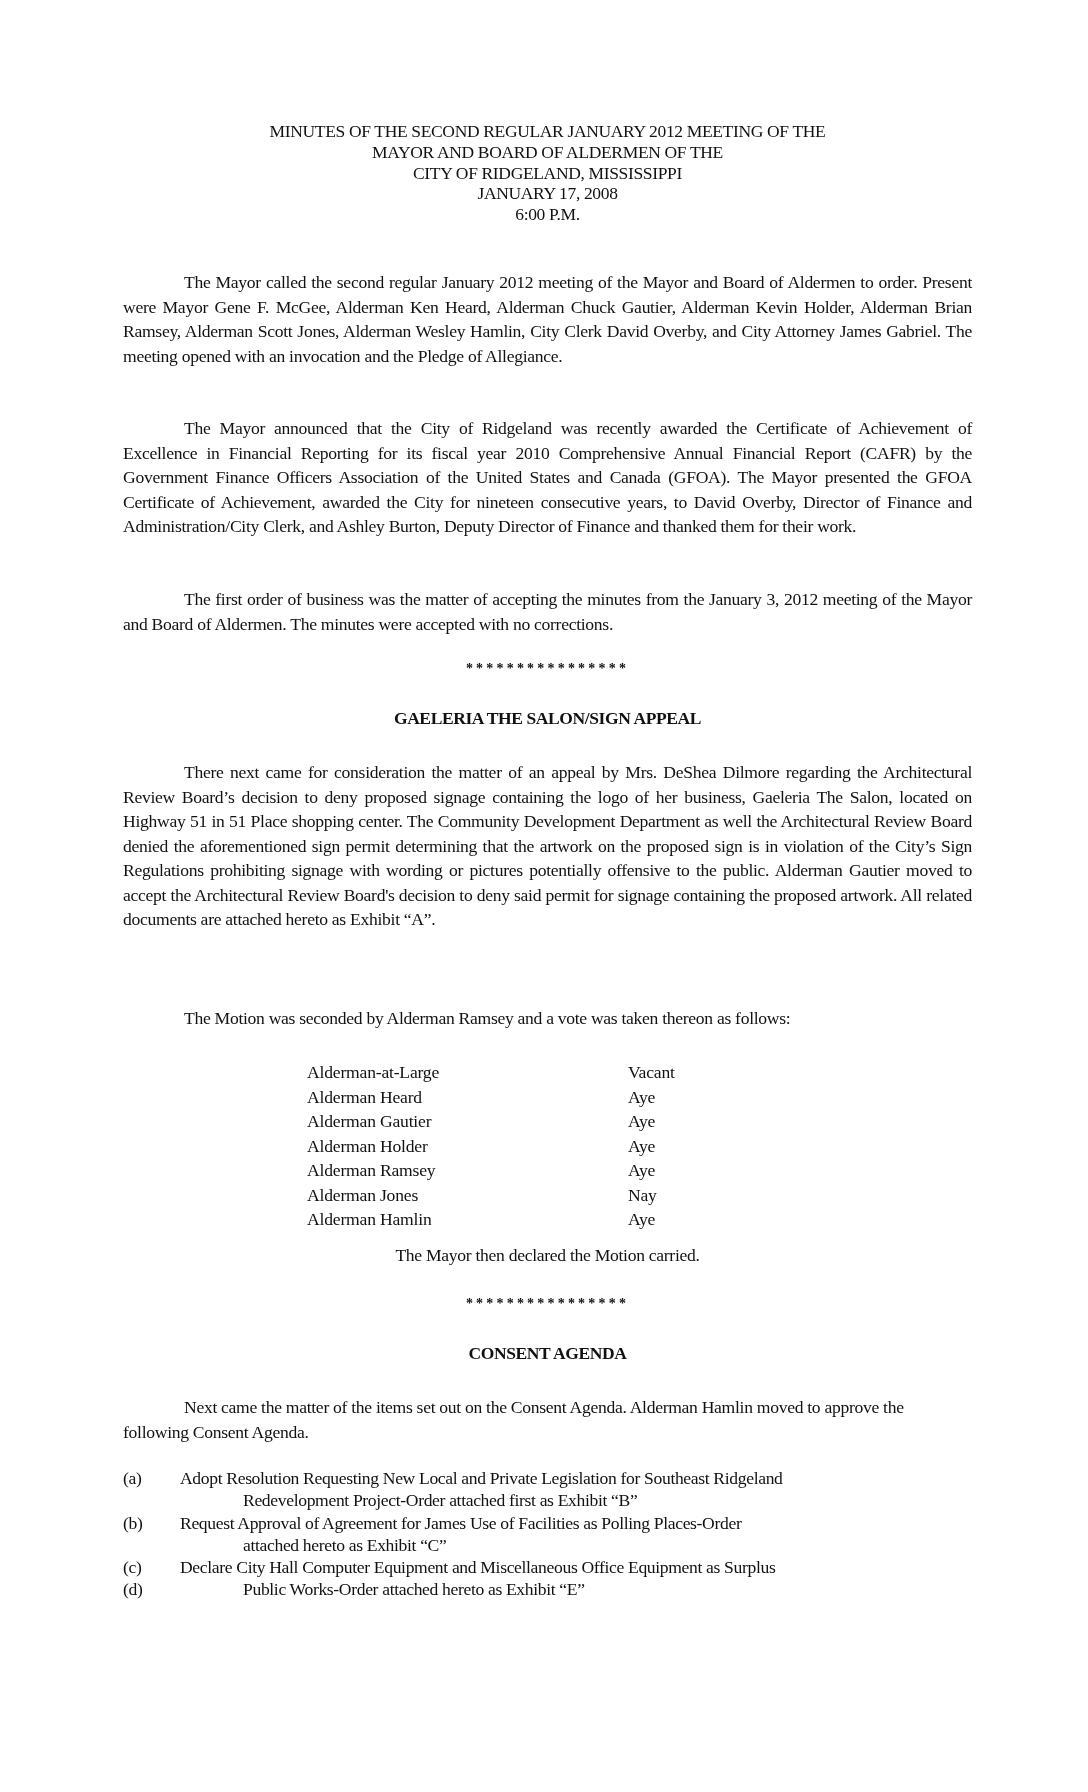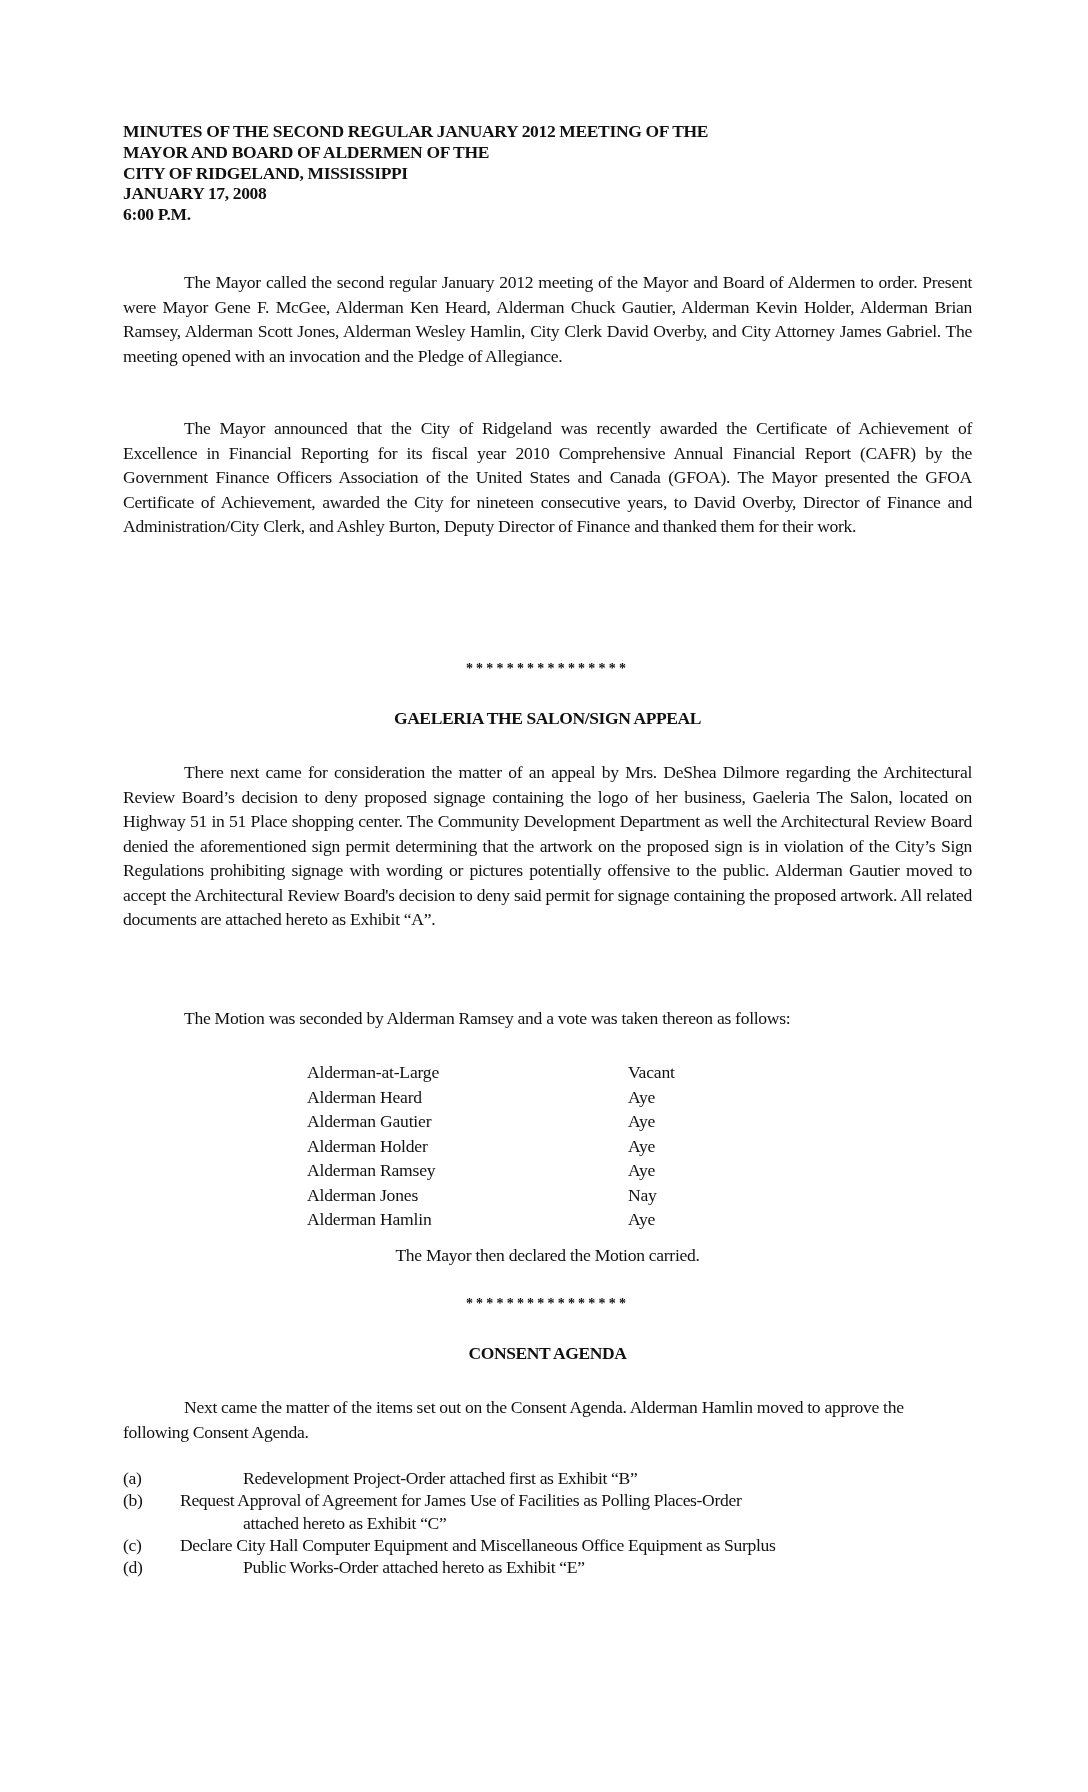--- a/index.html
+++ b/index.html
@@ -3,21 +3,21 @@
 <meta charset="utf-8">
 <style>
   html, body { margin: 0; padding: 0; background: #ffffff; }
   body {
     width: 1088px; height: 1792px; position: relative; overflow: hidden;
     font-family: "Liberation Serif", serif; color: #111111;
   }
   .page { position: absolute; left: 0; top: 0; width: 1088px; height: 1792px; }
   .title-block {
     position: absolute; left: 123px; width: 849px; top: 121px;
-    text-align: left; font-weight: bold; font-size: 17.5px; line-height: 20.8px;
+    text-align: center; font-weight: normal; font-size: 17.5px; line-height: 20.8px;
     letter-spacing: -0.35px;
   }
   .title-block div { white-space: nowrap; }
   .para {
     position: absolute; left: 123px; width: 849px;
     font-size: 17.6px; line-height: 24.5px; text-align: justify;
     letter-spacing: -0.3px; word-spacing: 0px;
   }
   .para.indent { text-indent: 61px; }
   .para.noalign { text-align: left; }
@@ -49,20 +49,21 @@
     <div>MAYOR AND BOARD OF ALDERMEN OF THE</div>
     <div>CITY OF RIDGELAND, MISSISSIPPI</div>
     <div>JANUARY 17, 2008</div>
     <div>6:00 P.M.</div>
   </div>
 
   <p class="para indent" style="top:270px;margin:0;">The Mayor called the second regular January 2012 meeting of the Mayor and Board of Aldermen to order.  Present were Mayor Gene F. McGee, Alderman Ken Heard, Alderman Chuck Gautier, Alderman Kevin Holder, Alderman Brian Ramsey, Alderman Scott Jones, Alderman Wesley Hamlin, City Clerk David Overby, and City Attorney James Gabriel.  The meeting opened with an invocation and the Pledge of Allegiance.</p>
 
   <p class="para indent" style="top:416px;margin:0;">The Mayor announced that the City of Ridgeland was recently awarded the Certificate of Achievement of Excellence in Financial Reporting for its fiscal year 2010 Comprehensive Annual Financial Report (CAFR) by the Government Finance Officers Association of the United States and Canada (GFOA).  The Mayor presented the GFOA Certificate of Achievement, awarded the City for nineteen consecutive years, to David Overby, Director of Finance and Administration/City Clerk, and Ashley Burton, Deputy Director of Finance and thanked them for their work.</p>
 
+  <p class="para indent" style="top:587px;margin:0;">The first order of business was the matter of accepting the minutes from the January 3, 2012 meeting of the Mayor and Board of Aldermen. The minutes were accepted with no corrections.</p>
 
   <div class="stars" style="top:659px;">****************</div>
 
   <div class="heading" style="top:707px;">GAELERIA THE SALON/SIGN APPEAL</div>
 
   <p class="para indent" style="top:760px;margin:0;">There next came for consideration the matter of an appeal by Mrs. DeShea Dilmore regarding the Architectural Review Board’s decision to deny proposed signage containing the logo of her business, Gaeleria The Salon, located on Highway 51 in 51 Place shopping center.  The Community Development Department as well the Architectural Review Board denied the aforementioned sign permit determining that the artwork on the proposed sign is in violation of the City’s Sign Regulations prohibiting signage with wording or pictures potentially offensive to the public.  Alderman Gautier moved to accept the Architectural Review Board's decision to deny said permit for signage containing the proposed artwork.  All related documents are attached hereto as Exhibit “A”.</p>
 
   <p class="para indent noalign" style="top:1006px;margin:0;">The Motion was seconded by Alderman Ramsey and a vote was taken thereon as follows:</p>
 
   <div class="votes">
@@ -100,20 +101,21 @@
 
   <div class="stars" style="top:1294px;">****************</div>
 
   <div class="heading" style="top:1342px;">CONSENT AGENDA</div>
 
   <p class="para indent noalign" style="top:1395px;margin:0;">Next came the matter of the items set out on the Consent Agenda.  Alderman Hamlin moved to approve the following Consent Agenda.</p>
 
   <div class="agenda" style="top:1467px;">
     <div class="agenda-item">
       <span class="agenda-label">(a)</span>
+      <div class="agenda-line1">Adopt Resolution Requesting New Local and Private Legislation for Southeast Ridgeland</div>
       <div class="agenda-line2">Redevelopment Project-Order attached first as Exhibit “B”</div>
     </div>
     <div class="agenda-item">
       <span class="agenda-label">(b)</span>
       <div class="agenda-line1">Request Approval of Agreement for James Use of Facilities as Polling Places-Order</div>
       <div class="agenda-line2">attached hereto as Exhibit “C”</div>
     </div>
     <div class="agenda-item">
       <span class="agenda-label">(c)</span>
       <div class="agenda-line1">Declare City Hall Computer Equipment and Miscellaneous Office Equipment as Surplus</div>

